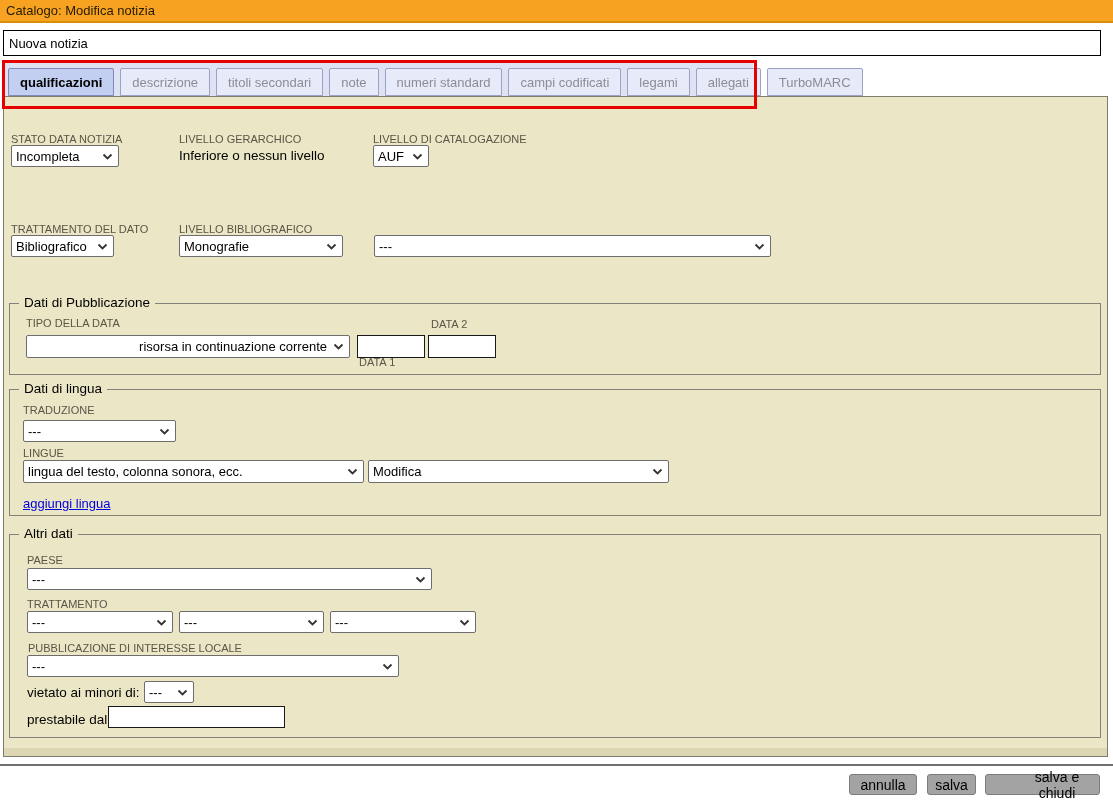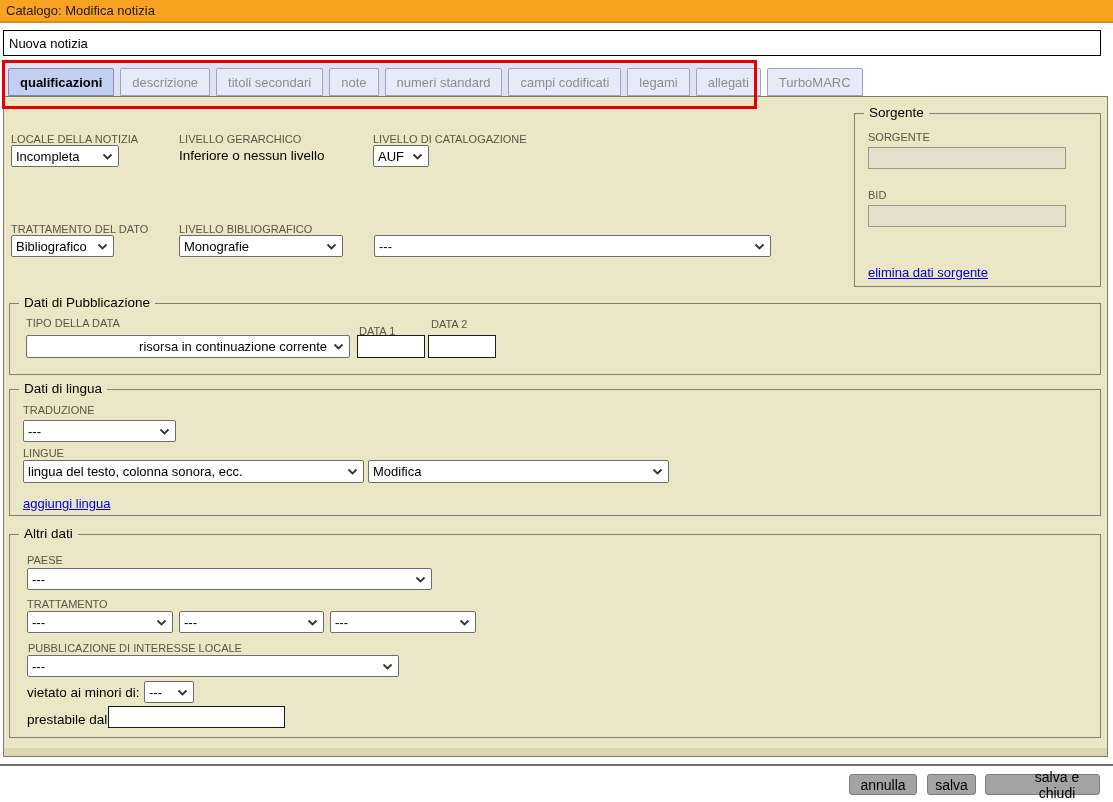--- a/index.html
+++ b/index.html
@@ -128,21 +128,21 @@
     </div>
   <div class="tab">
       <span>TurboMARC</span>
     </div>
 </div>
 
 <div id="annotation-red-box"></div>
 
 <div id="form-container">
 
-  <div class="label" style="left:7px;top:36px;">LOCALE DELLA NOTIZIA</div>
+  <div class="label" style="left:7px;top:36px;">STATO DATA NOTIZIA</div>
   <div class="sel" style="left:7px;top:48px;width:108px;">
     <span>Incompleta</span>
     <span class="chev">
         <svg width="11" height="7" viewBox="0 0 11 7">
           <path d="M1.5 1.5l4 4 4-4" fill="none" stroke="#333" stroke-width="1.8"></path>
         </svg>
       </span>
   </div>
 
   <div class="label" style="left:175px;top:36px;">LIVELLO GERARCHICO</div>
@@ -151,28 +151,20 @@
   <div class="label" style="left:369px;top:36px;">LIVELLO DI CATALOGAZIONE</div>
   <div class="sel" style="left:369px;top:48px;width:56px;">
     <span>AUF</span>
     <span class="chev">
         <svg width="11" height="7" viewBox="0 0 11 7">
           <path d="M1.5 1.5l4 4 4-4" fill="none" stroke="#333" stroke-width="1.8"></path>
         </svg>
       </span>
   </div>
 
-  <div class="fs" style="left:850px;top:16px;width:247px;height:174px;">
-    <span class="fs-legend">Sorgente</span>
-    <div class="label" style="left:13px;top:17px;">SORGENTE</div>
-    <input class="inp inp-disabled" style="left: 13px; top: 33px; width: 198px; height: 22px;" type="text" disabled="" value="">
-    <div class="label" style="left:13px;top:75px;">BID</div>
-    <input class="inp inp-disabled" style="left: 13px; top: 91px; width: 198px; height: 22px;" type="text" disabled="" value="">
-    <a class="link" style="left:13px;top:151px;">elimina dati sorgente</a>
-  </div>
 
   <div class="label" style="left:7px;top:126px;">TRATTAMENTO DEL DATO</div>
   <div class="sel" style="left:7px;top:138px;width:103px;">
     <span>Bibliografico</span>
     <span class="chev">
         <svg width="11" height="7" viewBox="0 0 11 7">
           <path d="M1.5 1.5l4 4 4-4" fill="none" stroke="#333" stroke-width="1.8"></path>
         </svg>
       </span>
   </div>
@@ -199,21 +191,21 @@
     <span class="fs-legend">Dati di Pubblicazione</span>
     <div class="label" style="left:16px;top:13px;">TIPO DELLA DATA</div>
     <div class="sel" style="left:16px;top:31px;width:324px;height:23px;justify-content:flex-end;">
       <span>risorsa in continuazione corrente</span>
       <span class="chev">
           <svg width="11" height="7" viewBox="0 0 11 7">
             <path d="M1.5 1.5l4 4 4-4" fill="none" stroke="#333" stroke-width="1.8"></path>
           </svg>
         </span>
     </div>
-    <div class="label" style="left:349px;top:1px;margin-top:20px;">DATA 1</div>
+    <div class="label" style="left:349px;top:32px;margin-top:20px;">DATA 1</div>
     <input class="inp" style="left: 347px; top: 31px; width: 68px; height: 23px;" type="text" value="">
     <div class="label" style="left:421px;top:14px;">DATA 2</div>
     <input class="inp" style="left: 418px; top: 31px; width: 68px; height: 23px;" type="text" value="">
   </div>
 
   <div class="fs" style="left:5px;top:292px;width:1092px;height:127px;">
     <span class="fs-legend">Dati di lingua</span>
     <div class="label" style="left:13px;top:14px;">TRADUZIONE</div>
     <div class="sel" style="left:13px;top:30px;width:153px;">
       <span>---</span>

